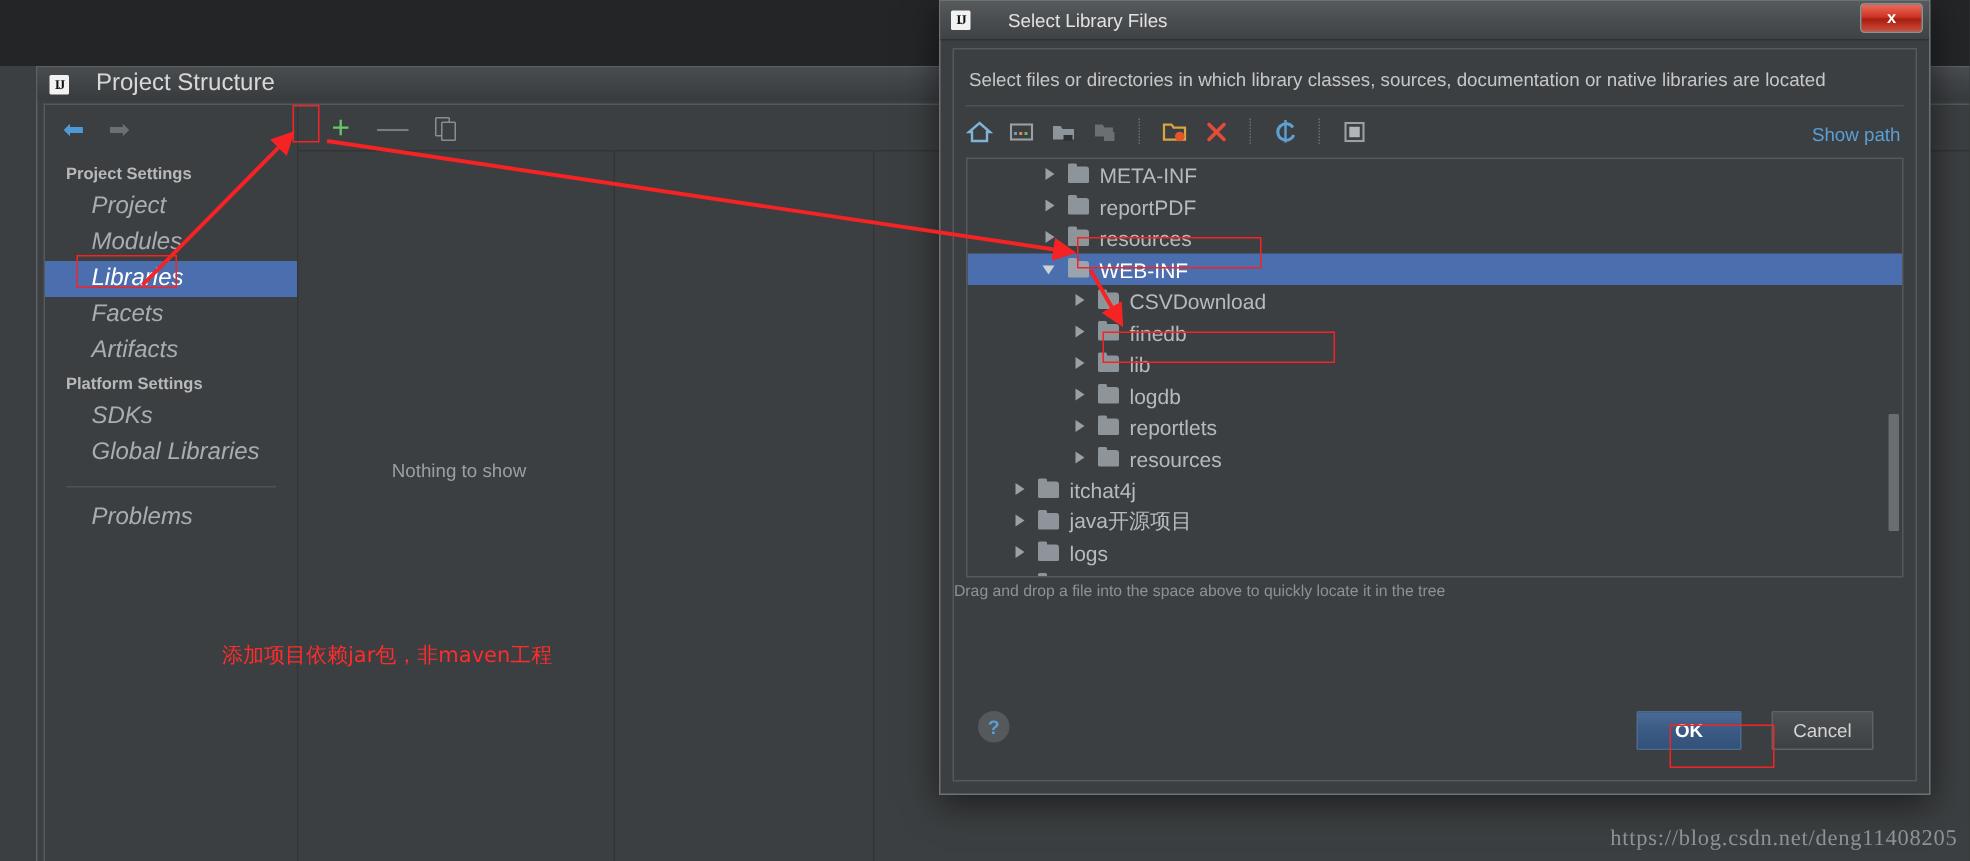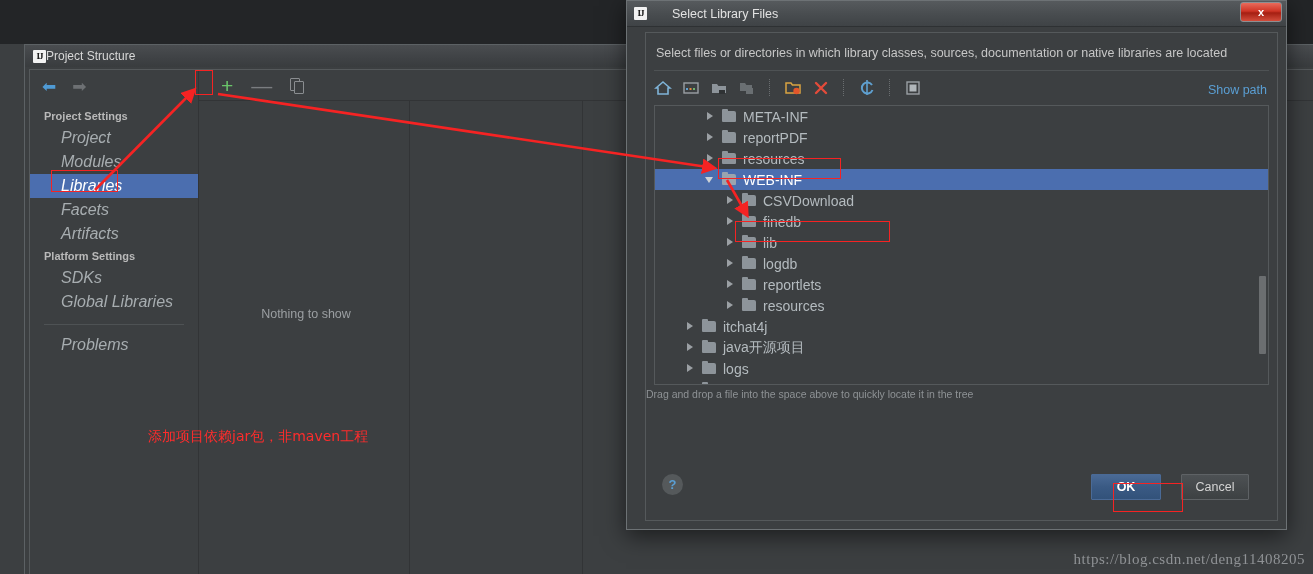--- a/index.html
+++ b/index.html
@@ -24,21 +24,21 @@
     position:absolute;left:0;top:0;width:100%;height:22px;
     background:linear-gradient(to bottom,#4a4d50 0%,#3f4245 60%,#393c3e 100%);
     display:flex;align-items:center;padding-left:8px;box-sizing:border-box;
   }
   .ij-logo{
     width:13px;height:13px;background:#f2f2f2;color:#111;
     font-size:9px;font-weight:bold;line-height:13px;text-align:center;
     font-family:"Liberation Serif","DejaVu Serif",serif;letter-spacing:-1px;
     border-radius:1px;flex:none;
   }
-  .ps-title{margin-left:0;font-size:12px;color:#d8d8d8;}
+  .ps-title{margin-left:18px;font-size:16px;color:#d8d8d8;}
 
   .ps-body{
     position:absolute;left:4px;top:24px;right:0;bottom:0;
     background:#3c3f41;border-top:1px solid #55595b;border-left:1px solid #55595b;
   }
 
   
   .nav-col{position:absolute;left:0;top:0;width:168px;bottom:0;background:#3c3f41;
            border-right:1px solid #323436;}
   .nav-toolbar{height:32px;display:flex;align-items:center;padding-left:12px;gap:16px;}
@@ -97,21 +97,21 @@
   }
   .dlg-title-text{margin-left:25px;font-size:12.5px;color:#e2e2e2;}
   .close-btn{
     position:absolute;right:4px;top:1px;width:42px;height:20px;border-radius:3px;
     background:linear-gradient(to bottom,#e96b5b 0%,#cf3526 45%,#a51f12 55%,#d24c3b 100%);
     border:1px solid #8d8f92;color:#fff;font-size:11px;font-weight:bold;
     display:flex;align-items:center;justify-content:center;box-sizing:border-box;
   }
   .dlg-inner{
     position:absolute;left:8px;top:31px;right:8px;bottom:8px;
-    border:1px solid #55595b;background:#3c3f41;box-sizing:border-box;margin-left:10px;
+    border:1px solid #55595b;background:#3c3f41;box-sizing:border-box;
   }
   .dlg-hint{
     padding:13px 10px 10px 10px;font-size:12.5px;color:#c7c7c7;
   }
   .dlg-toolbar{
     height:32px;margin:0 8px;border-top:1px solid #4e5254;
     display:flex;align-items:center;gap:10px;position:relative;
   }
   .tb-icon{width:18px;height:17px;position:relative;flex:none;}
   .tb-sepv{width:1px;height:17px;border-left:1px dotted #6a6e70;margin:0 3px;flex:none;}

